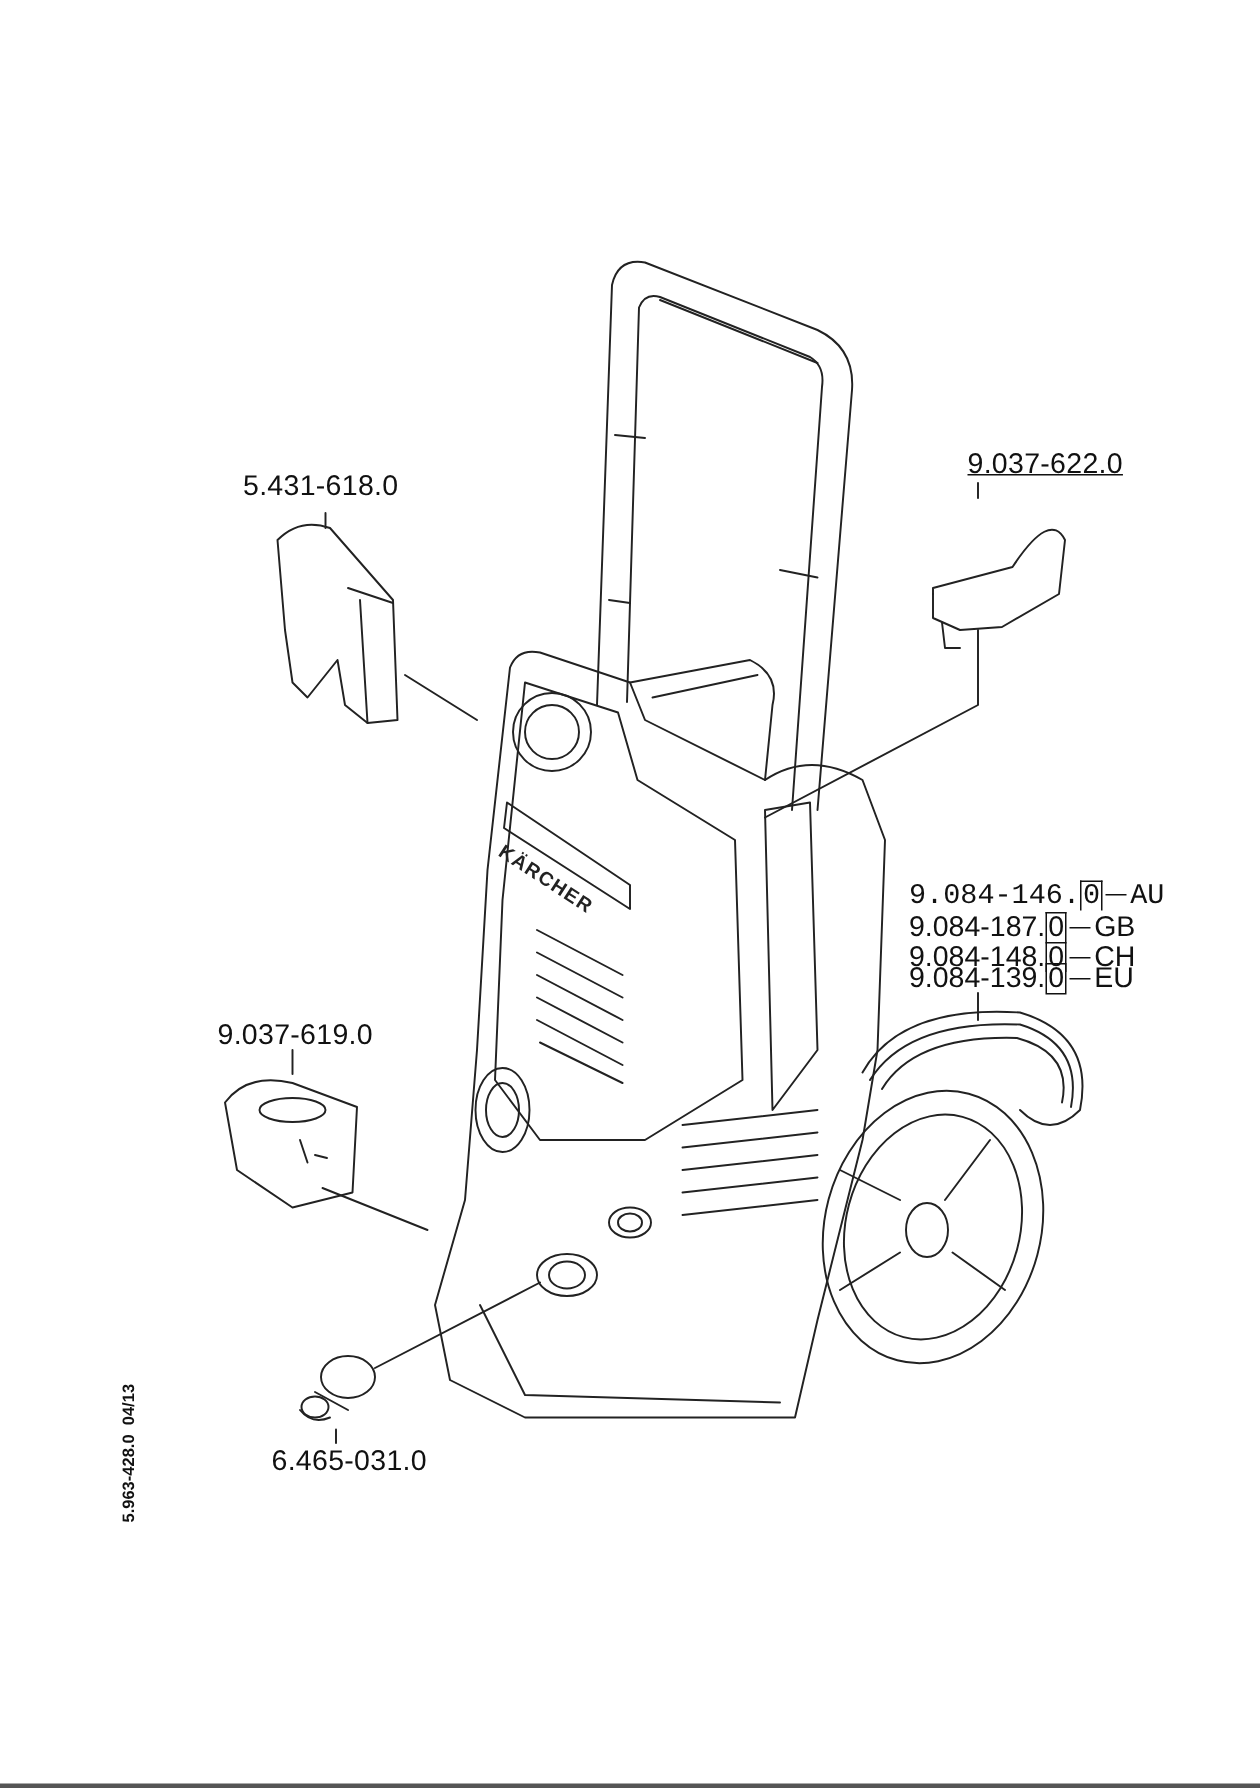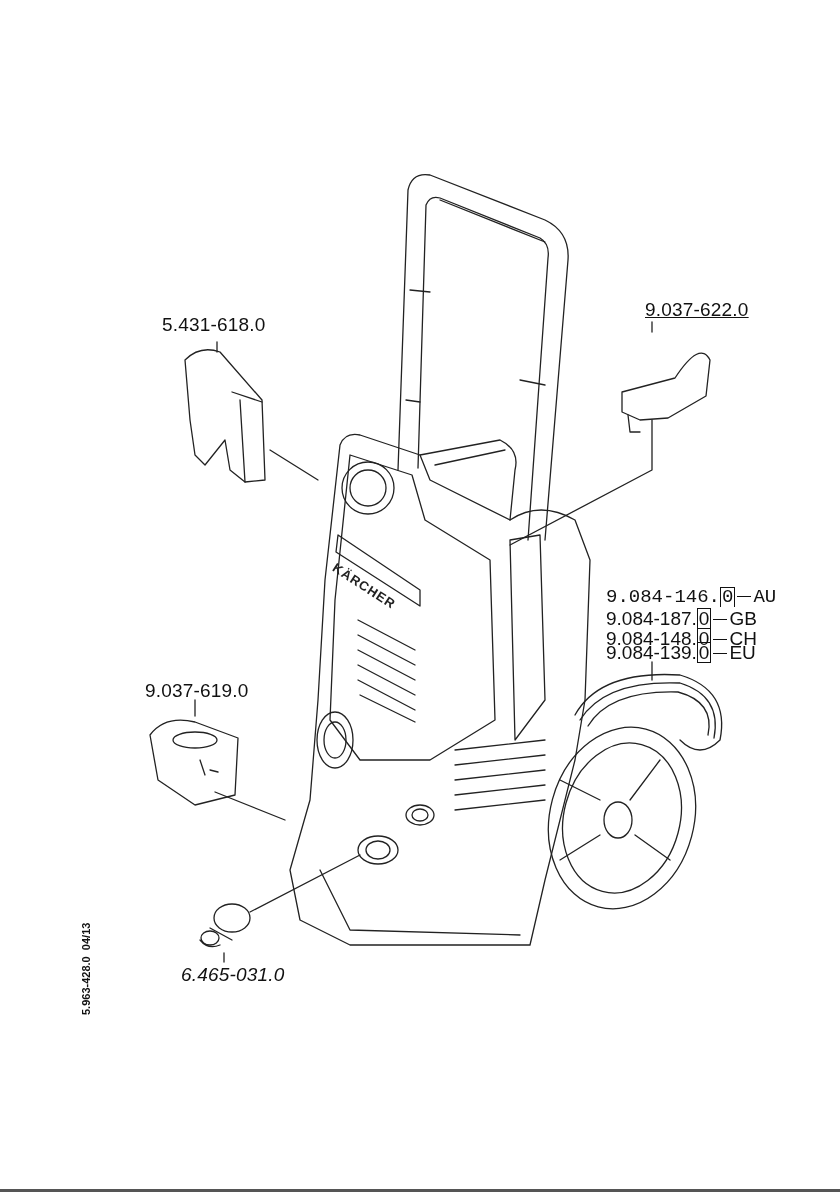--- a/index.html
+++ b/index.html
@@ -93,21 +93,21 @@
     <path d="M652 322 L652 332"></path>
     <path d="M195 700 L195 716"></path>
     <path d="M224 953 L224 962"></path>
     <path d="M652 662 L652 680"></path>
   </g>
 </svg>
 
 <div class="lbl" style="left:162px;top:314px;">5.431-618.0</div>
 <div class="lbl" style="left:645px;top:299px;text-decoration:underline;">9.037-622.0</div>
 <div class="lbl" style="left:145px;top:680px;">9.037-619.0</div>
-<div class="lbl" style="left:181px;top:964px;font-style:italic;">6.465-031.0</div>
+<div class="lbl" style="left:181px;top:964px;">6.465-031.0</div>
 
 <div class="cable-row" style="top:588px;margin-top:40px;">
   <span>9.084-148.</span><span class="box">0</span><span class="dash"></span><span>CH</span>
 </div>
 <div class="cable-row" style="top:587px;font-family:Liberation Mono, monospace;">
   <span>9.084-146.</span><span class="box">0</span><span class="dash"></span><span>AU</span>
 </div>
 <div class="cable-row" style="top:608px;">
   <span>9.084-187.</span><span class="box">0</span><span class="dash"></span><span>GB</span>
 </div>

